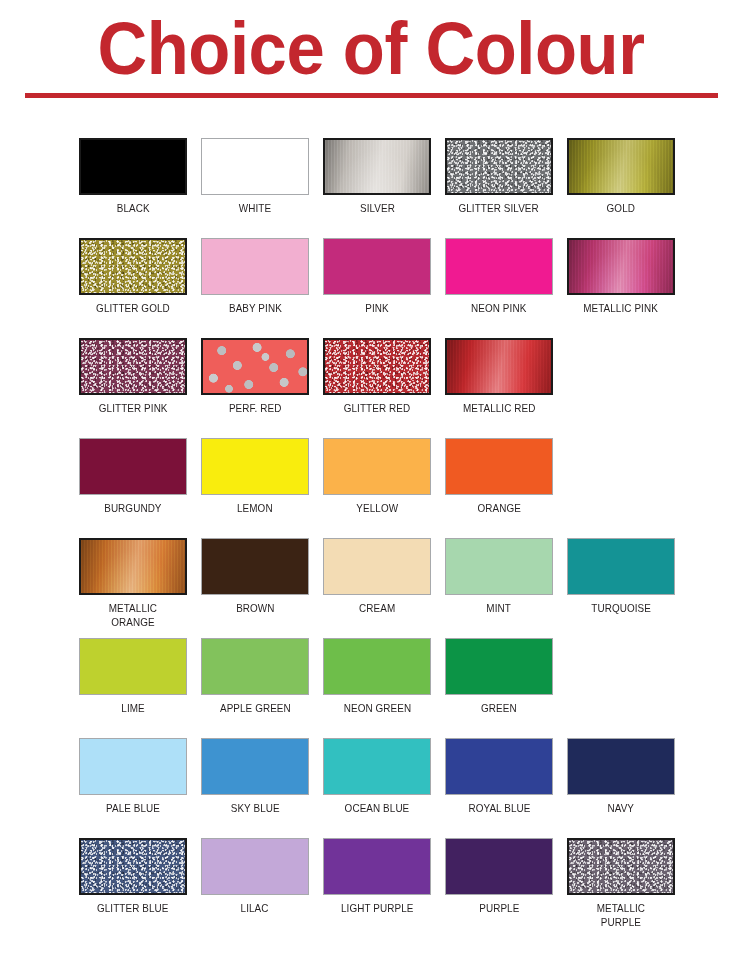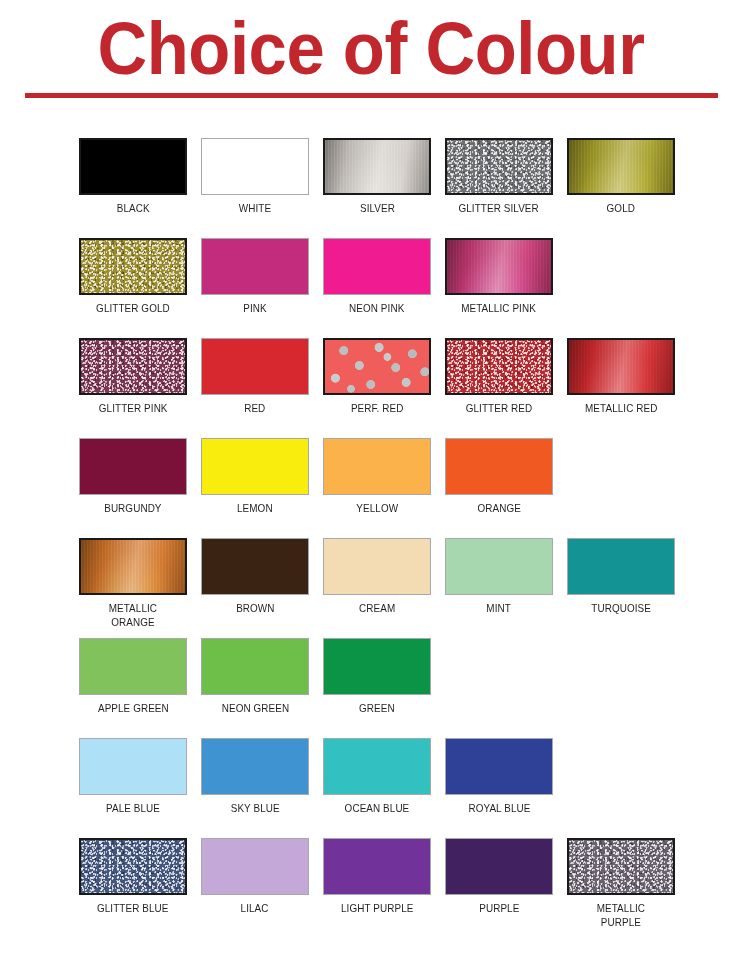--- a/index.html
+++ b/index.html
@@ -221,20 +221,26 @@
         <div class="cell">
           <div class="swatch-wrap">
             <div class="swatch dark-border" style="background-color: rgb(155, 140, 44);">
               <div class="tex tex-glitter"></div>
             </div>
           </div>
           <div class="swatch-label">GLITTER GOLD</div>
         </div>
         <div class="cell">
           <div class="swatch-wrap">
+            <div class="swatch" style="background-color: rgb(242, 175, 208);"></div>
+          </div>
+          <div class="swatch-label">BABY PINK</div>
+        </div>
+        <div class="cell">
+          <div class="swatch-wrap">
             <div class="swatch" style="background-color: rgb(195, 43, 124);"></div>
           </div>
           <div class="swatch-label">PINK</div>
         </div>
         <div class="cell">
           <div class="swatch-wrap">
             <div class="swatch" style="background-color: rgb(240, 26, 145);"></div>
           </div>
           <div class="swatch-label">NEON PINK</div>
         </div>
@@ -251,26 +257,20 @@
         <div class="cell">
           <div class="swatch-wrap">
             <div class="swatch dark-border" style="background-color: rgb(124, 53, 83);">
               <div class="tex tex-glitter"></div>
             </div>
           </div>
           <div class="swatch-label">GLITTER PINK</div>
         </div>
         <div class="cell">
           <div class="swatch-wrap">
-            <div class="swatch" style="background-color: rgb(215, 40, 47);"></div>
-          </div>
-          <div class="swatch-label">RED</div>
-        </div>
-        <div class="cell">
-          <div class="swatch-wrap">
             <div class="swatch dark-border" style="background-color: rgb(239, 94, 90);">
               <div class="tex tex-perf"></div>
             </div>
           </div>
           <div class="swatch-label">PERF. RED</div>
         </div>
         <div class="cell">
           <div class="swatch-wrap">
             <div class="swatch dark-border" style="background-color: rgb(182, 42, 48);">
               <div class="tex tex-glitter"></div>
@@ -344,20 +344,26 @@
         <div class="cell">
           <div class="swatch-wrap">
             <div class="swatch" style="background-color: rgb(20, 147, 149);"></div>
           </div>
           <div class="swatch-label">TURQUOISE</div>
         </div>
       </div>
       <div class="grid-row">
         <div class="cell">
           <div class="swatch-wrap">
+            <div class="swatch" style="background-color: rgb(190, 209, 46);"></div>
+          </div>
+          <div class="swatch-label">LIME</div>
+        </div>
+        <div class="cell">
+          <div class="swatch-wrap">
             <div class="swatch" style="background-color: rgb(130, 194, 92);"></div>
           </div>
           <div class="swatch-label">APPLE GREEN</div>
         </div>
         <div class="cell">
           <div class="swatch-wrap">
             <div class="swatch" style="background-color: rgb(110, 190, 74);"></div>
           </div>
           <div class="swatch-label">NEON GREEN</div>
         </div>
@@ -385,20 +391,26 @@
           <div class="swatch-wrap">
             <div class="swatch" style="background-color: rgb(50, 192, 192);"></div>
           </div>
           <div class="swatch-label">OCEAN BLUE</div>
         </div>
         <div class="cell">
           <div class="swatch-wrap">
             <div class="swatch" style="background-color: rgb(47, 65, 150);"></div>
           </div>
           <div class="swatch-label">ROYAL BLUE</div>
+        </div>
+        <div class="cell">
+          <div class="swatch-wrap">
+            <div class="swatch" style="background-color: rgb(31, 42, 90);"></div>
+          </div>
+          <div class="swatch-label">NAVY</div>
         </div>
       </div>
       <div class="grid-row">
         <div class="cell">
           <div class="swatch-wrap">
             <div class="swatch dark-border" style="background-color: rgb(68, 87, 127);">
               <div class="tex tex-glitter"></div>
             </div>
           </div>
           <div class="swatch-label">GLITTER BLUE</div>

